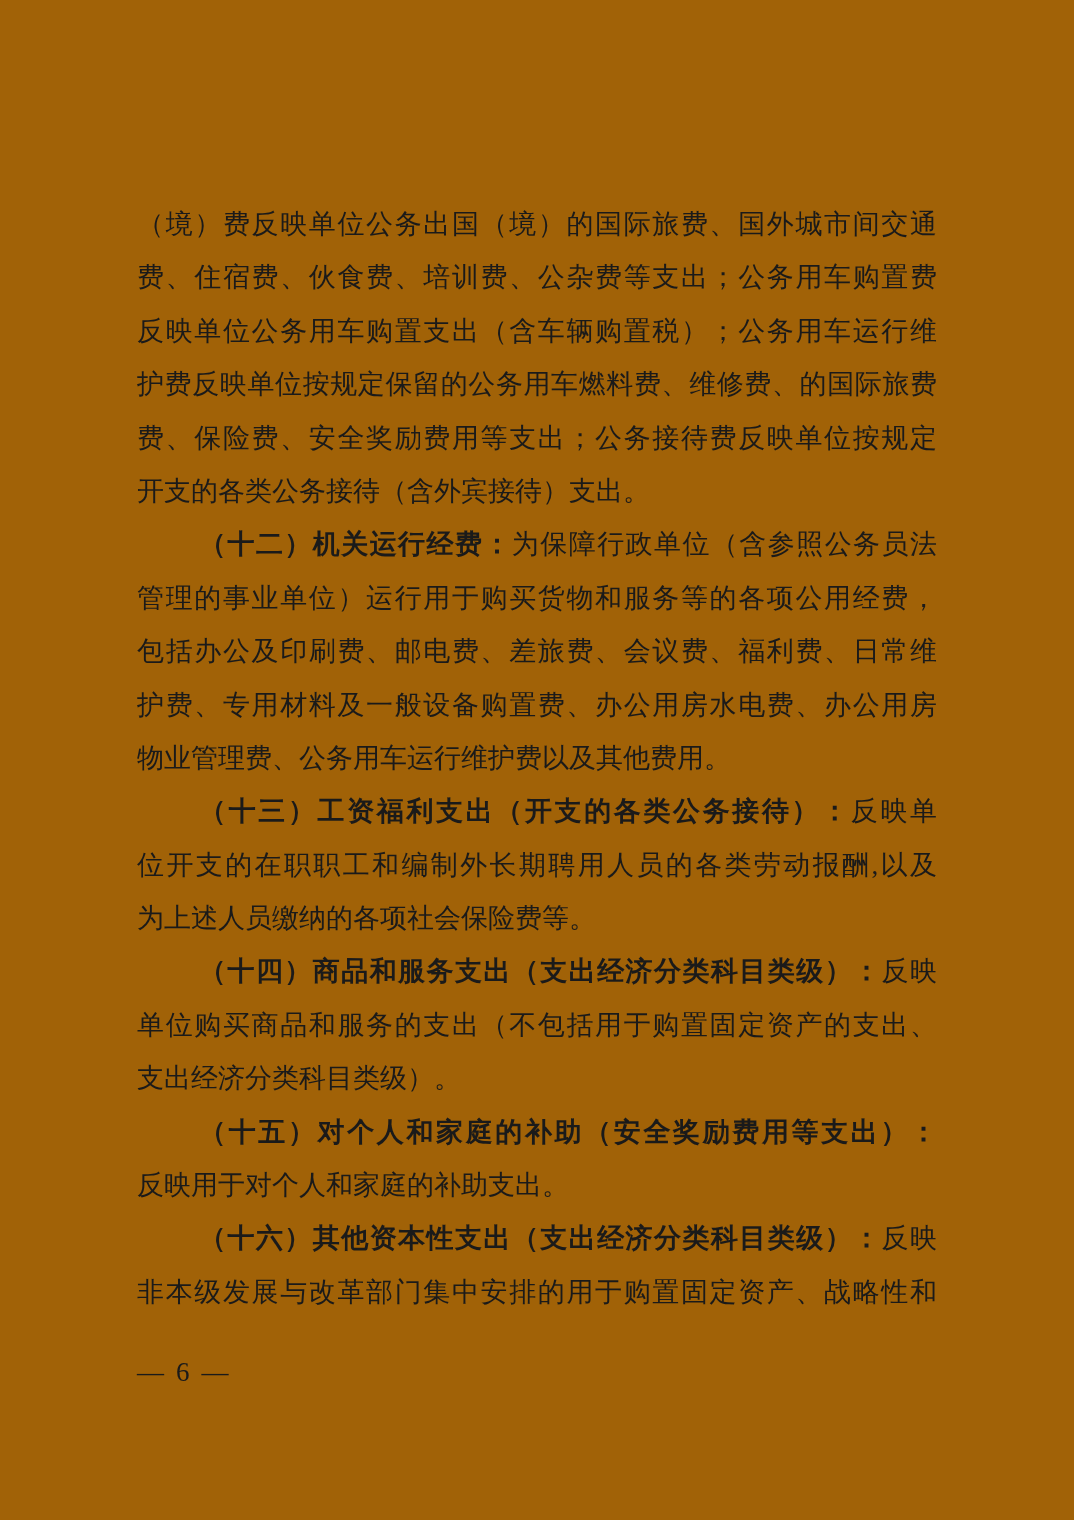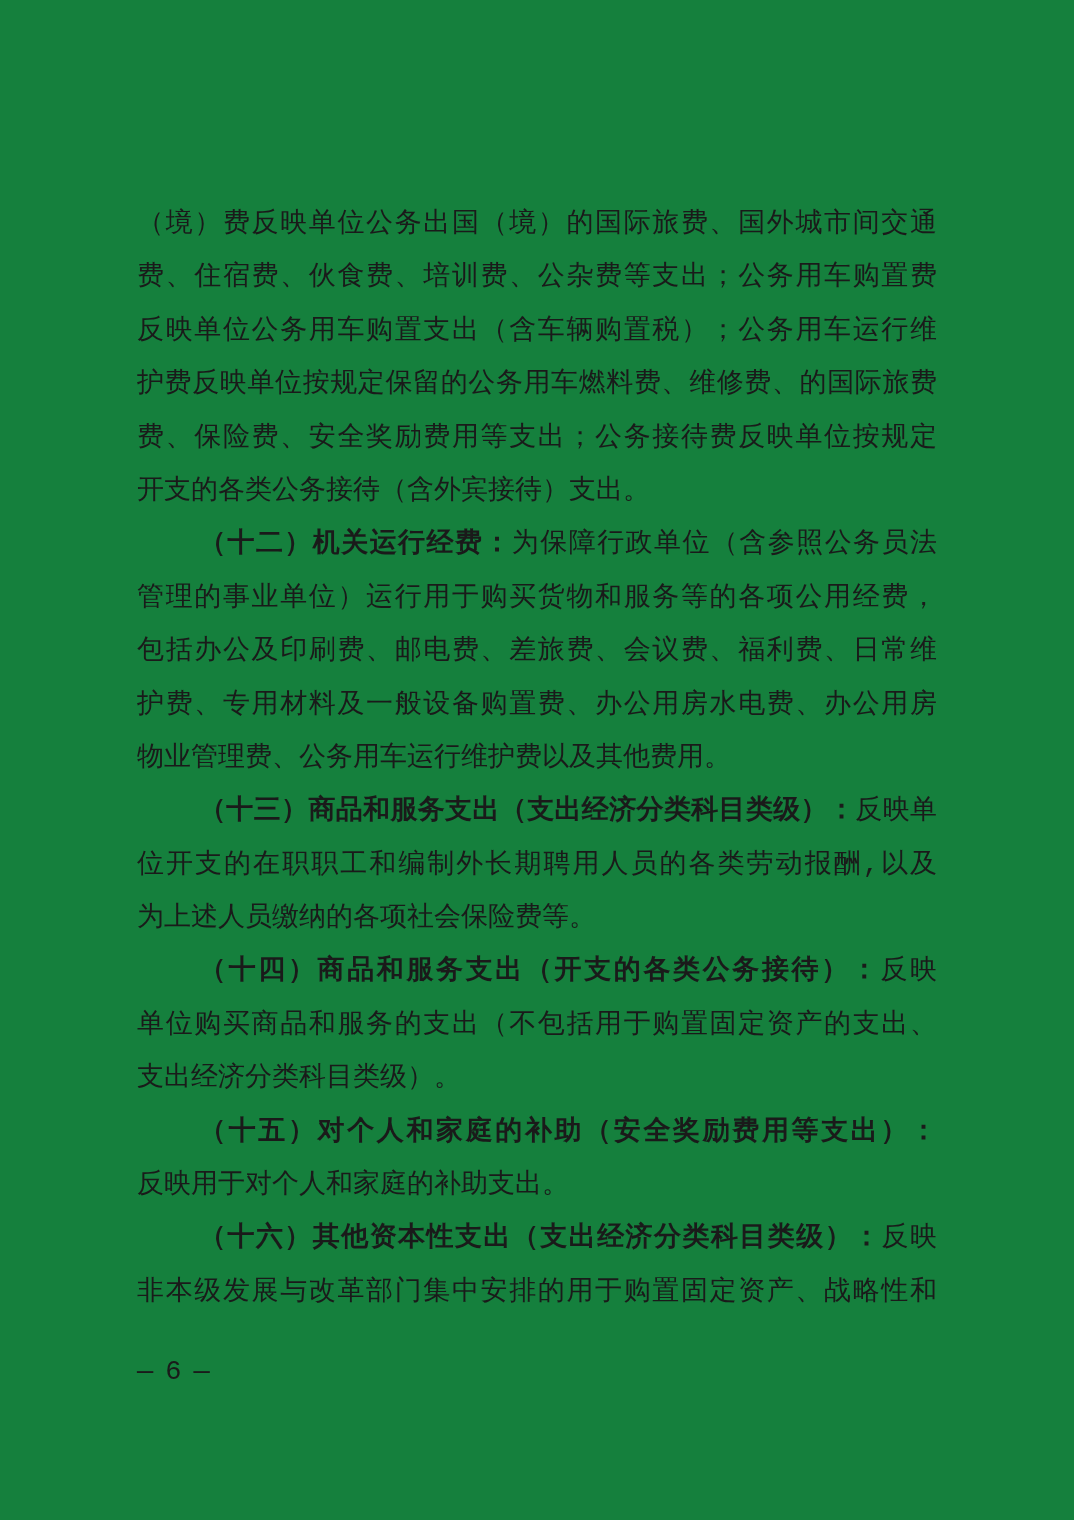--- a/index.html
+++ b/index.html
@@ -4,23 +4,23 @@
 <style>
   html, body {
     margin: 0;
     padding: 0;
     background: #ffffff;
   }
   .page {
     position: relative;
     width: 1074px;
     height: 1520px;
-    background: #15803d;
+    background: #a16207;
     overflow: hidden;
-    font-family: Liberation Mono, monospace;
+    font-family: Liberation Serif, serif;
     color: #1a1a1a;
   }
   .body-text {
     position: absolute;
     left: 137px;
     top: 198px;
     width: 800px;
   }
   .line {
     height: 53.4px;
@@ -66,25 +66,25 @@
     <div class="line fill"><span>护费反映单位按规定保留的公务用车燃料费、维修费、的国际旅费</span></div>
     <div class="line fill"><span>费、保险费、安全奖励费用等支出；公务接待费反映单位按规定</span></div>
     <div class="line partial"><span>开支的各类公务接待（含外宾接待）支出。</span></div>
 
     <div class="line fill indent"><span class="lead">（十二）机关运行经费：</span><span>为保障行政单位（含参照公务员法</span></div>
     <div class="line fill"><span>管理的事业单位）运行用于购买货物和服务等的各项公用经费，</span></div>
     <div class="line fill"><span>包括办公及印刷费、邮电费、差旅费、会议费、福利费、日常维</span></div>
     <div class="line fill"><span>护费、专用材料及一般设备购置费、办公用房水电费、办公用房</span></div>
     <div class="line partial"><span>物业管理费、公务用车运行维护费以及其他费用。</span></div>
 
-    <div class="line fill indent"><span class="lead">（十三）商品和服务支出（支出经济分类科目类级）：</span><span>反映单</span></div>
+    <div class="line fill indent"><span class="lead">（十三）工资福利支出（开支的各类公务接待）：</span><span>反映单</span></div>
     <div class="line fill"><span>位开支的在职职工和编制外长期聘用人员的各类劳动报酬,以及</span></div>
     <div class="line partial"><span>为上述人员缴纳的各项社会保险费等。</span></div>
 
-    <div class="line fill indent"><span class="lead">（十四）商品和服务支出（开支的各类公务接待）：</span><span>反映</span></div>
+    <div class="line fill indent"><span class="lead">（十四）商品和服务支出（支出经济分类科目类级）：</span><span>反映</span></div>
     <div class="line fill"><span>单位购买商品和服务的支出（不包括用于购置固定资产的支出、</span></div>
     <div class="line partial"><span>支出经济分类科目类级）。</span></div>
 
     <div class="line fill indent"><span class="lead">（十五）对个人和家庭的补助（安全奖励费用等支出）：</span><span></span></div>
     <div class="line partial"><span>反映用于对个人和家庭的补助支出。</span></div>
 
     <div class="line fill indent"><span class="lead">（十六）其他资本性支出（支出经济分类科目类级）：</span><span>反映</span></div>
     <div class="line fill"><span>非本级发展与改革部门集中安排的用于购置固定资产、战略性和</span></div>
   </div>
 

